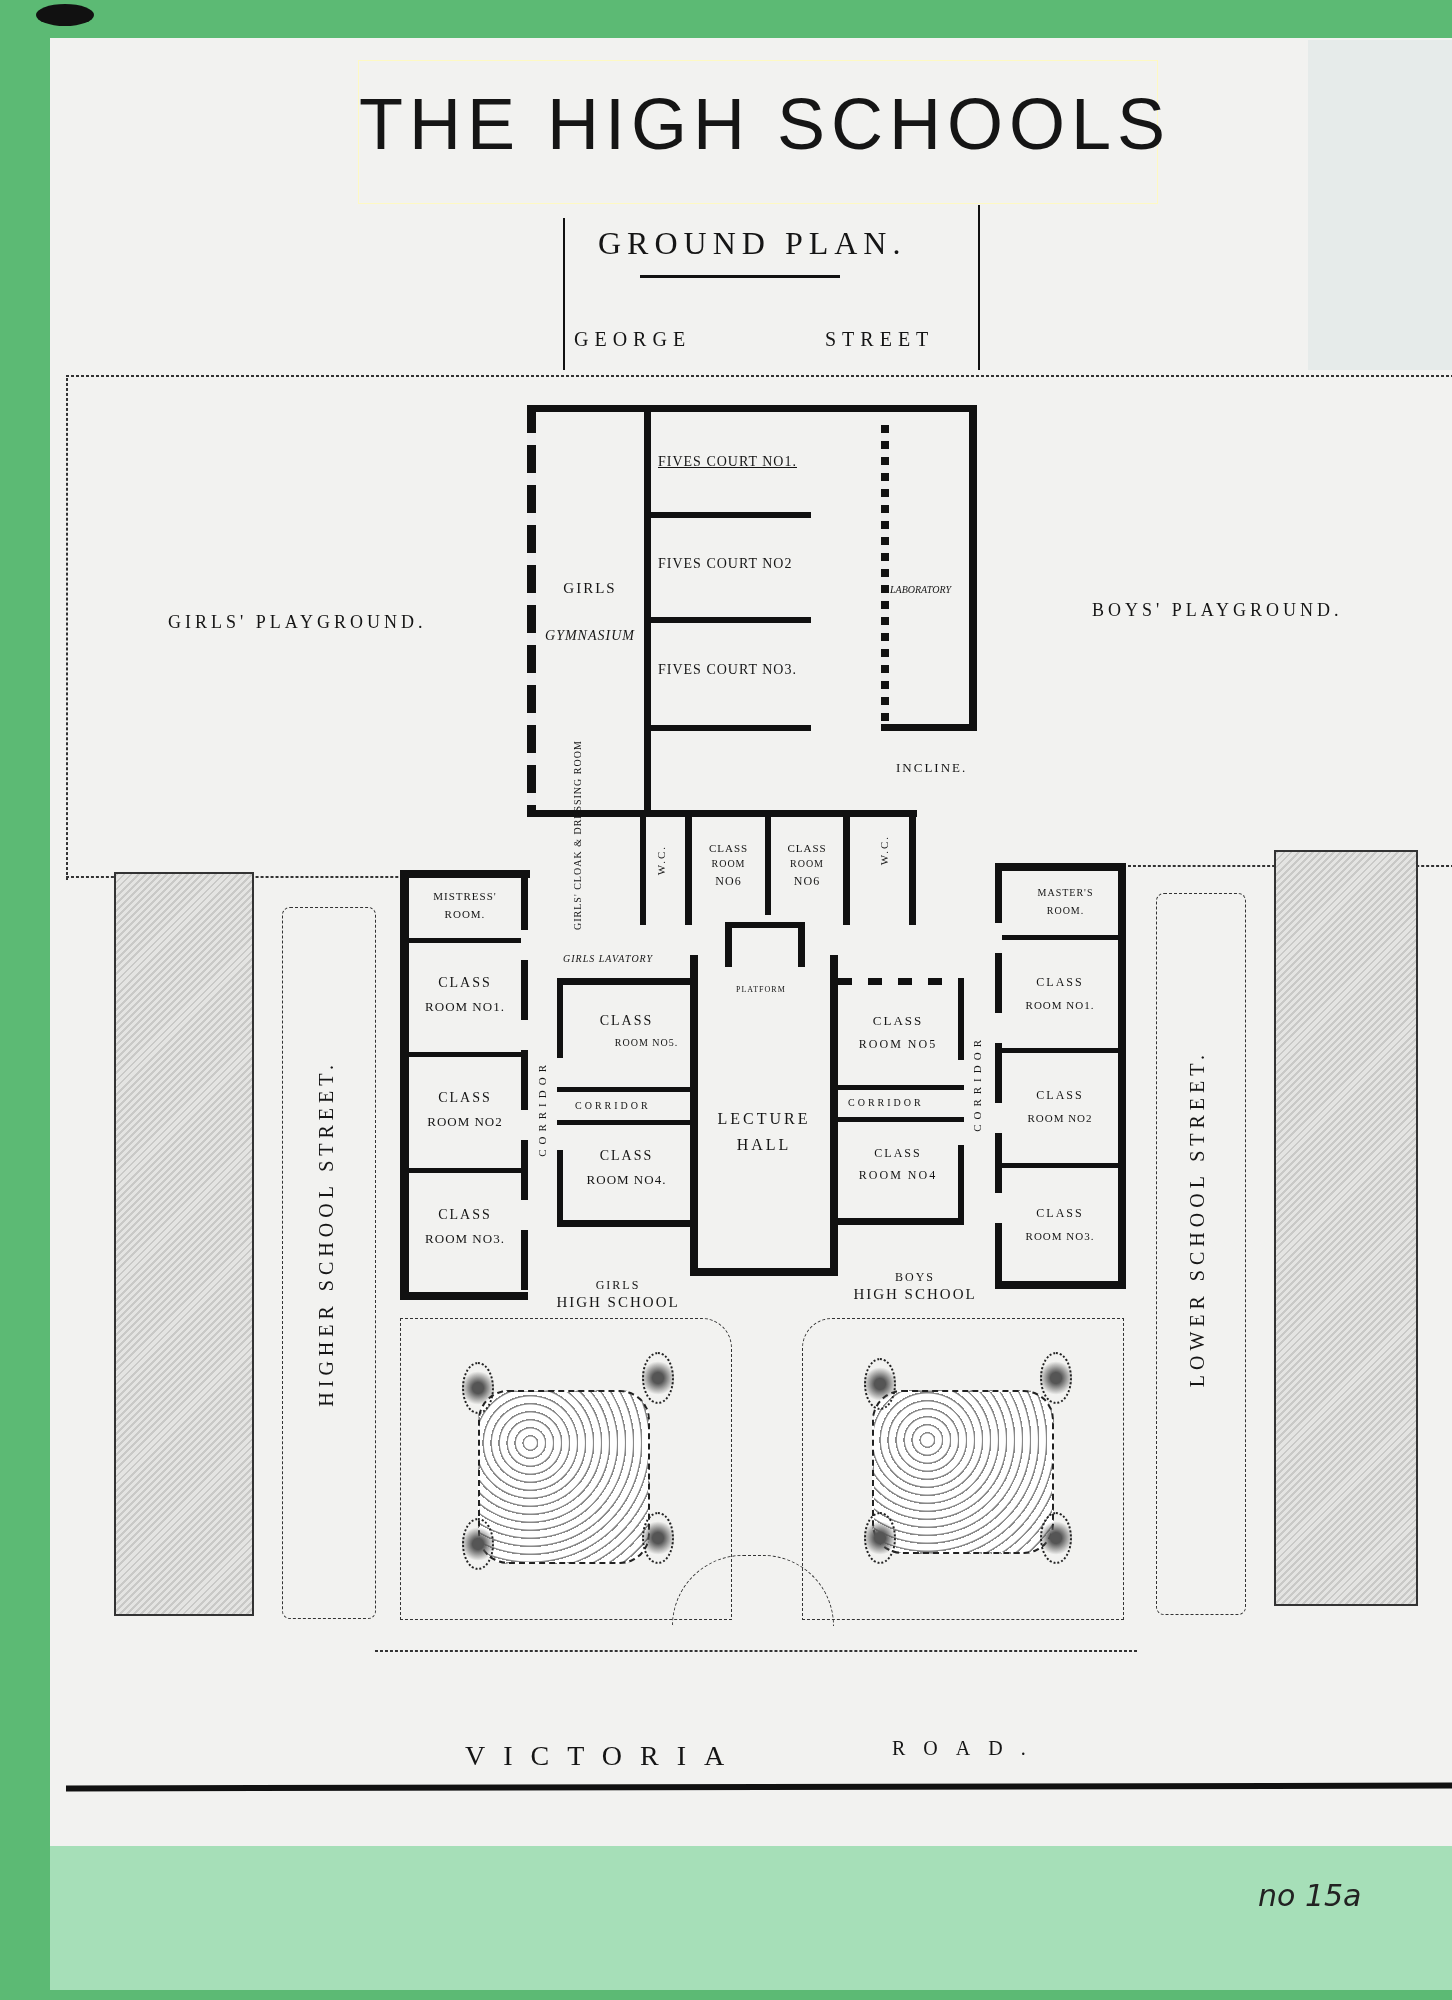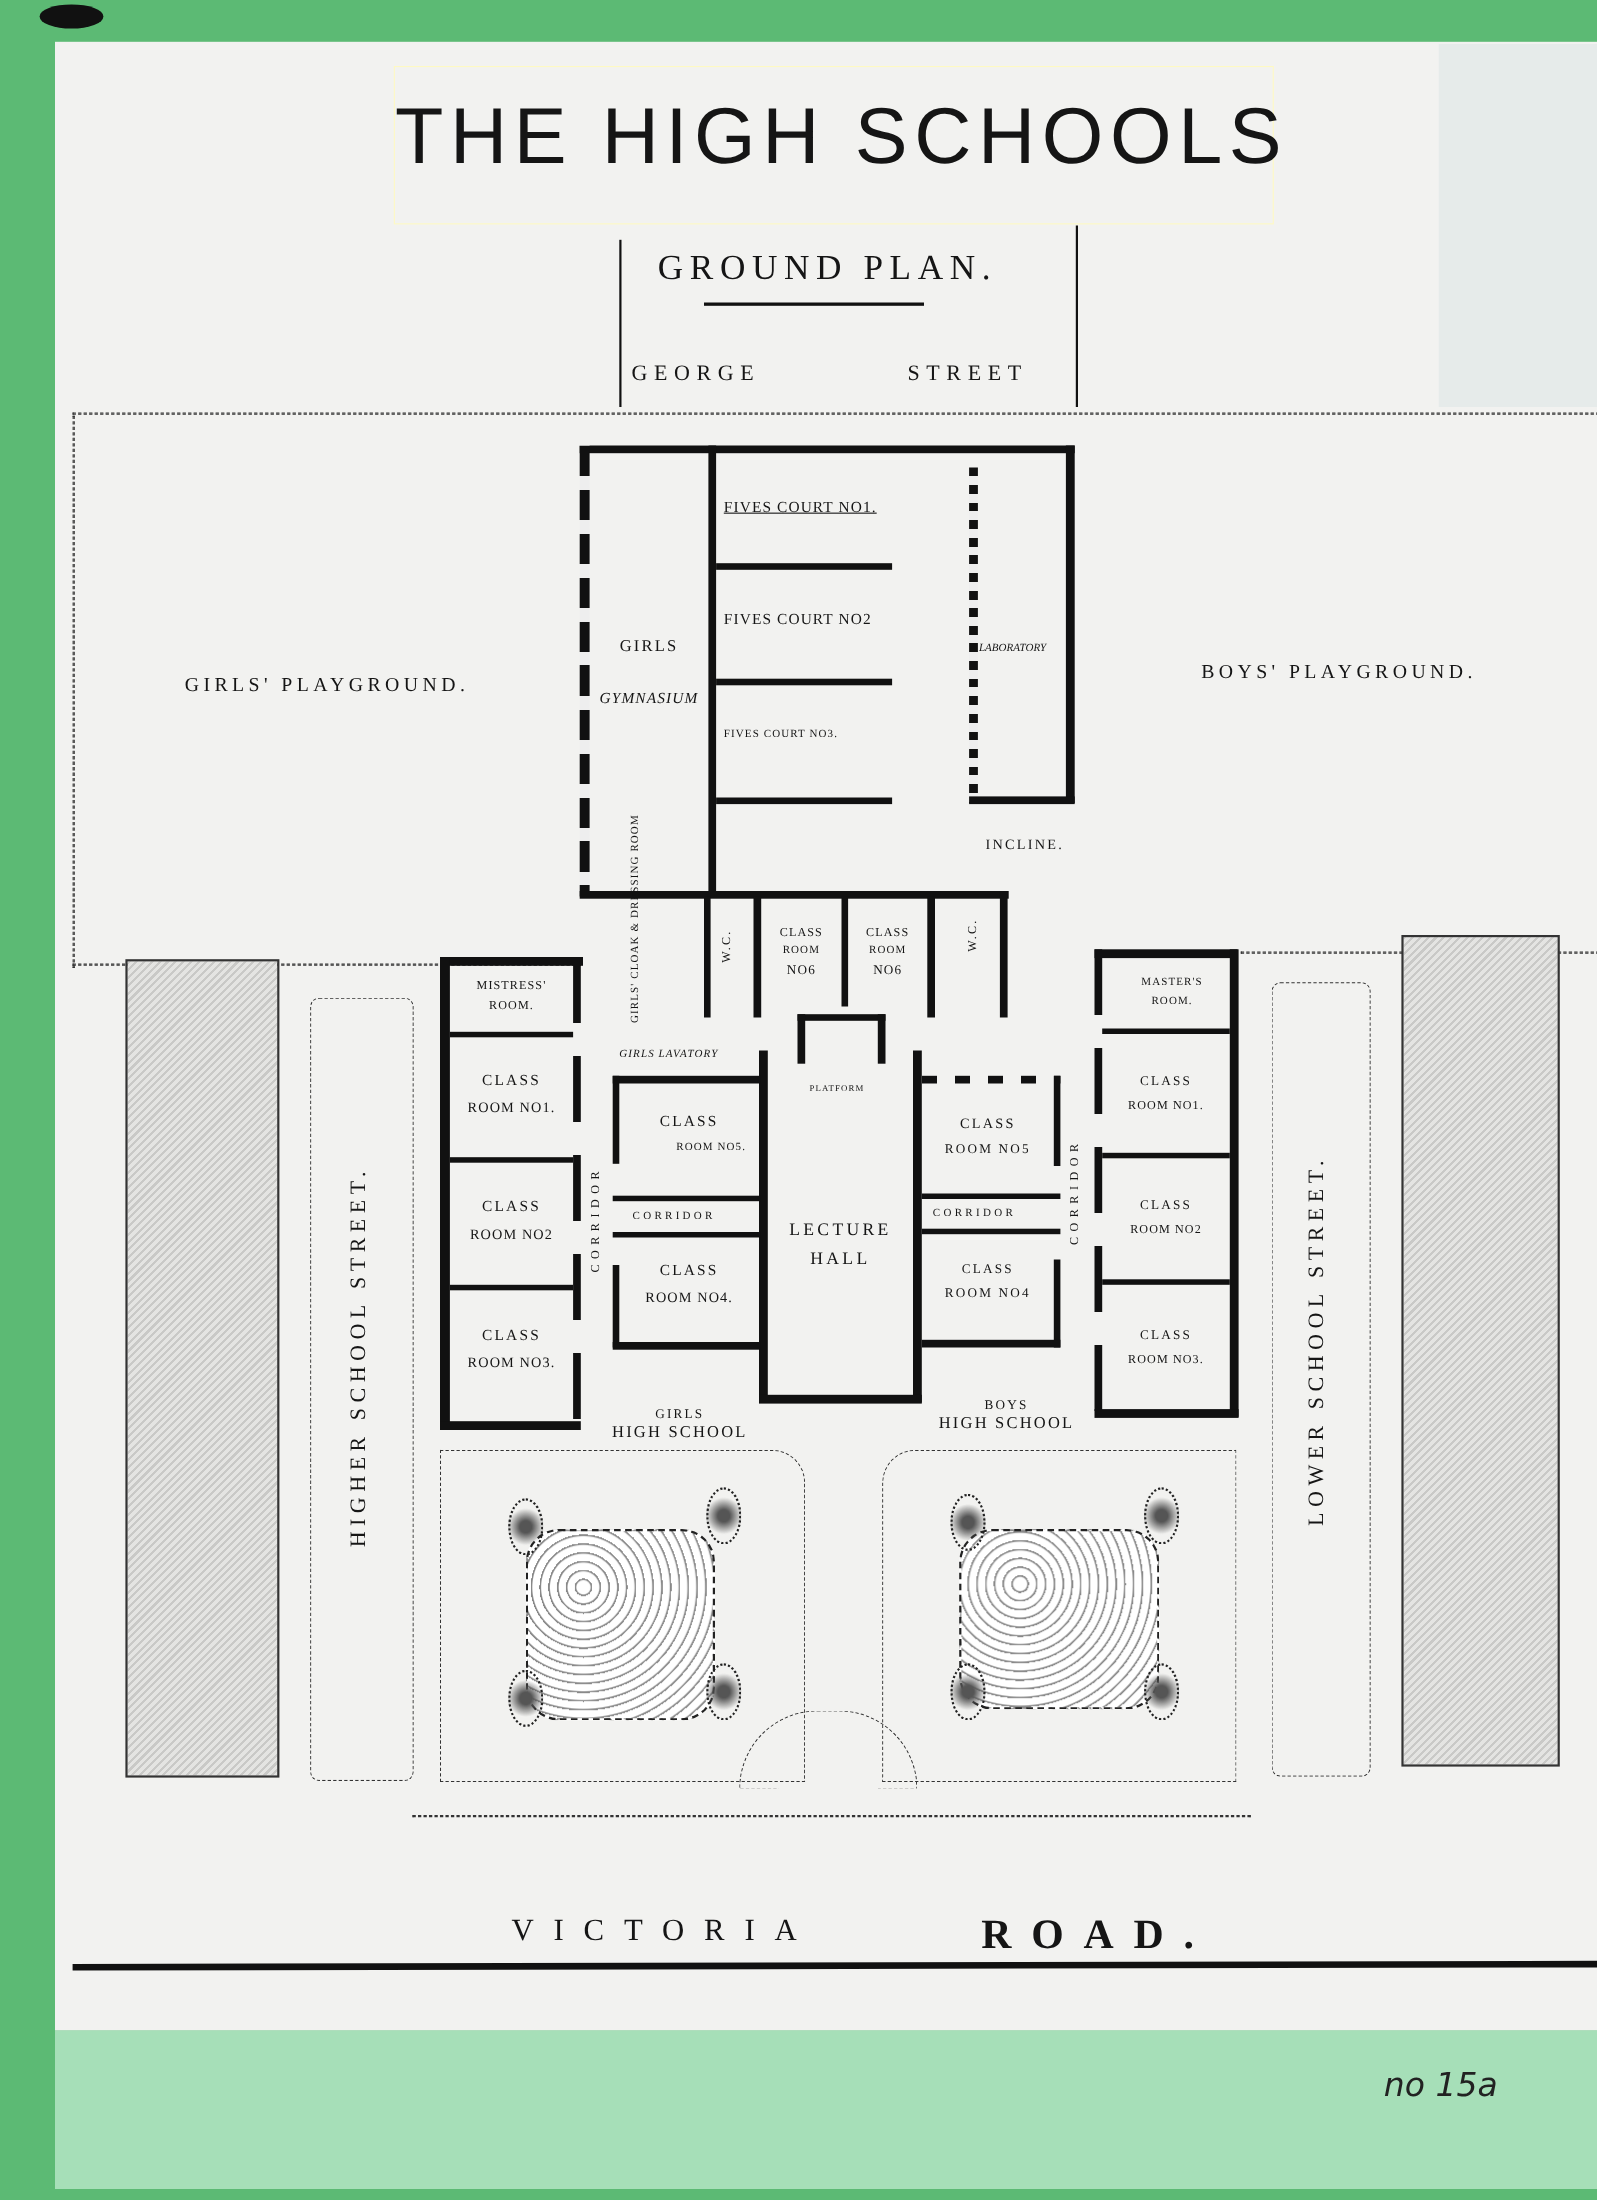--- a/index.html
+++ b/index.html
@@ -54,21 +54,21 @@
 <div class="wall" style="left:644px;top:405px;width:7px;height:410px;"></div>
 <div class="room" style="left:536px;top:570px;width:108px;height:80px;">
   <span class="lbl" style="top:10px;font-size:15px;">Girls</span>
   <span class="lbl" style="top:58px;font-size:14px;letter-spacing:1px;font-style:italic;">Gymnasium</span>
 </div>
 <div class="wall" style="left:651px;top:512px;width:160px;height:6px;"></div>
 <div class="wall" style="left:651px;top:617px;width:160px;height:6px;"></div>
 <div class="wall" style="left:651px;top:725px;width:160px;height:6px;"></div>
 <div class="lbl" style="left:658px;top:454px;font-size:14px;letter-spacing:1px;text-decoration:underline;">Fives Court No1.</div>
 <div class="lbl" style="left:658px;top:556px;font-size:14px;letter-spacing:1px;">Fives Court No2</div>
-<div class="lbl" style="left:658px;top:662px;font-size:10px;letter-spacing:1px;">Fives Court No3.</div>
+<div class="lbl" style="left:658px;top:662px;font-size:14px;letter-spacing:1px;">Fives Court No3.</div>
 
 <div class="wall" style="left:881px;top:425px;width:8px;height:305px;background:repeating-linear-gradient(180deg,#111 0 8px,#eee 8px 16px);"></div>
 <div class="wall" style="left:969px;top:405px;width:8px;height:325px;"></div>
 <div class="wall" style="left:881px;top:724px;width:96px;height:7px;"></div>
 <div class="lbl" style="left:890px;top:584px;font-size:10px;letter-spacing:0;font-style:italic;">Laboratory</div>
 <div class="lbl" style="left:896px;top:760px;font-size:13px;">Incline.</div>
 
 <div class="wall" style="left:527px;top:810px;width:390px;height:7px;"></div>
 <div class="wall" style="left:909px;top:810px;width:7px;height:115px;"></div>
 <div class="wall" style="left:640px;top:815px;width:6px;height:110px;"></div>
@@ -210,14 +210,14 @@
 <div class="tree" style="left:462px;top:1518px;width:28px;height:48px;"></div>
 <div class="tree" style="left:642px;top:1512px;width:28px;height:48px;"></div>
 <div class="tree" style="left:864px;top:1358px;width:28px;height:48px;"></div>
 <div class="tree" style="left:1040px;top:1352px;width:28px;height:48px;"></div>
 <div class="tree" style="left:864px;top:1512px;width:28px;height:48px;"></div>
 <div class="tree" style="left:1040px;top:1512px;width:28px;height:48px;"></div>
 <div class="dash" style="left:672px;top:1555px;width:160px;height:70px;border-radius:80px 80px 0 0;border-bottom:none;"></div>
 <div class="dash" style="left:375px;top:1650px;width:760px;height:0;"></div>
 
 <div class="lbl" style="left:465px;top:1740px;font-size:28px;letter-spacing:18px;">Victoria</div>
-<div class="lbl" style="left:892px;top:1737px;font-size:38px;letter-spacing:18px;font-weight:bold;">Road.</div>
+<div class="lbl" style="left:892px;top:1737px;font-size:20px;letter-spacing:18px;">Road.</div>
 <div class="wall" style="left:66px;top:1784px;width:1386px;height:6px;transform:rotate(-0.12deg);"></div>
 
 </body></html>

